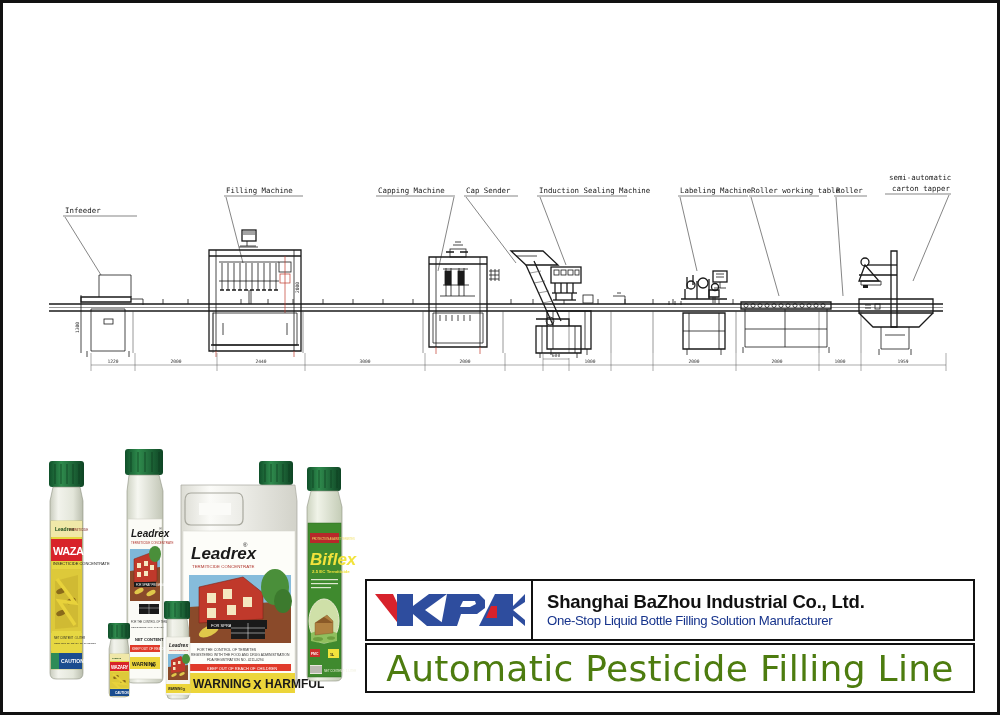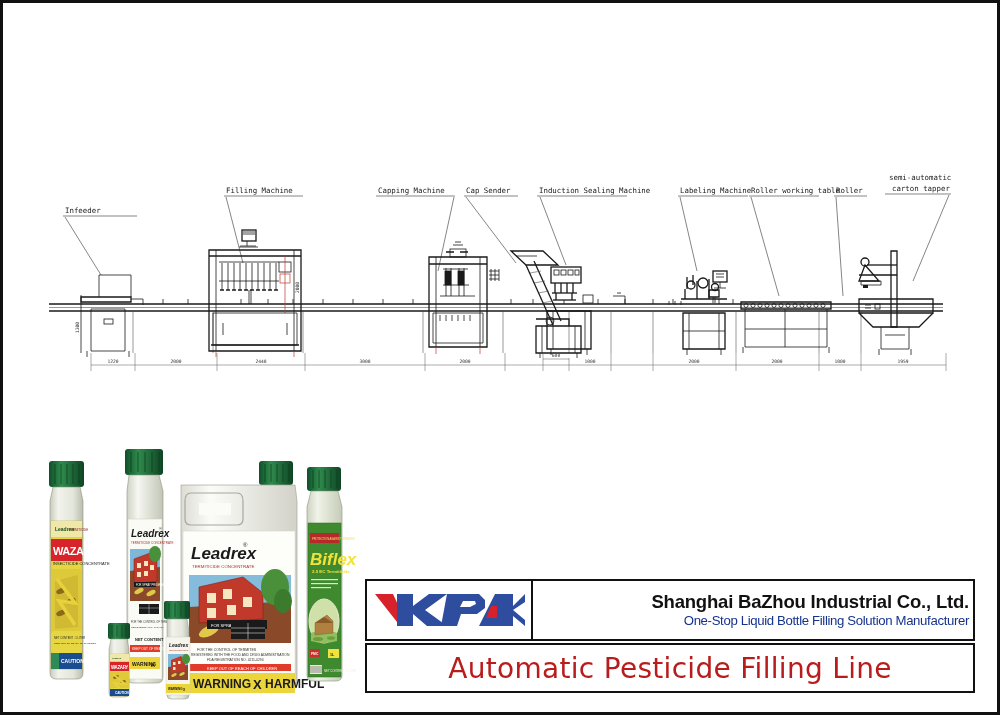--- a/index.html
+++ b/index.html
@@ -27,41 +27,41 @@
   
   #brandbar{
     position:absolute;left:362px;top:576px;width:610px;height:62px;
     border:2px solid #111;box-sizing:border-box;display:flex;background:#fff;
   }
   #logocell{
     width:166px;border-right:2px solid #111;box-sizing:border-box;
     display:flex;align-items:center;justify-content:center;
   }
   #brandtext{
-    flex:1;display:flex;flex-direction:column;align-items:flex-end;
-    justify-content:center;padding:2px 4px;box-sizing:border-box;
+    flex:1;display:flex;flex-direction:column;align-items:flex-start;
+    justify-content:center;padding:2px 14px;box-sizing:border-box;
   }
   .company{
     font-family:"Liberation Sans", sans-serif;
     font-weight:bold;font-size:18.5px;color:#111;letter-spacing:-0.2px;
     white-space:nowrap;line-height:1.12;
   }
   .tagline{
     font-family:"Liberation Sans", sans-serif;
     font-weight:normal;font-size:13.2px;color:#16338c;letter-spacing:-0.35px;
     white-space:nowrap;line-height:1.15;margin-top:1px;
   }
   #titlebar{
     position:absolute;left:362px;top:640px;width:610px;height:50px;
     border:2px solid #111;box-sizing:border-box;background:#fff;
     display:flex;align-items:center;justify-content:center;
   }
   #titlebar .t{
     font-family:"DejaVu Sans", sans-serif;
-    font-size:28px;color:#b91c1c;letter-spacing:0.3px;white-space:nowrap;
+    font-size:36px;color:#4d7c0f;letter-spacing:0.3px;white-space:nowrap;
   }
 </style>
 </head>
 <body>
 
 <div id="frame">
 
   <div id="drawing">
     <svg width="980" height="420" viewBox="0 0 980 420" xmlns="http://www.w3.org/2000/svg">
       <defs>

